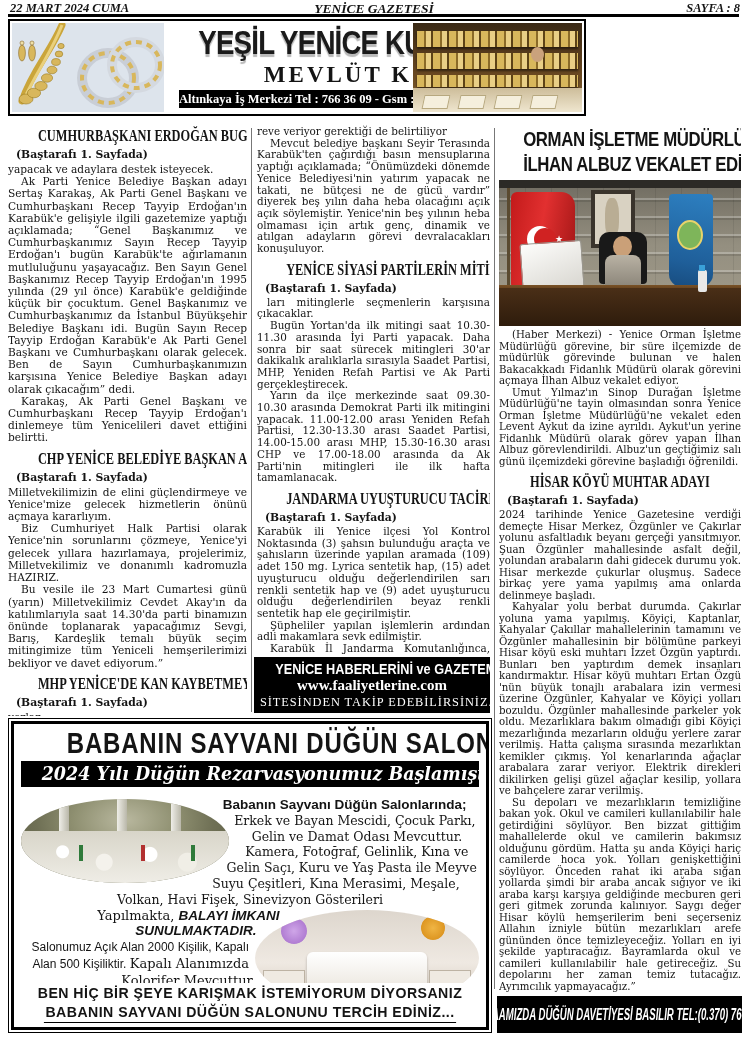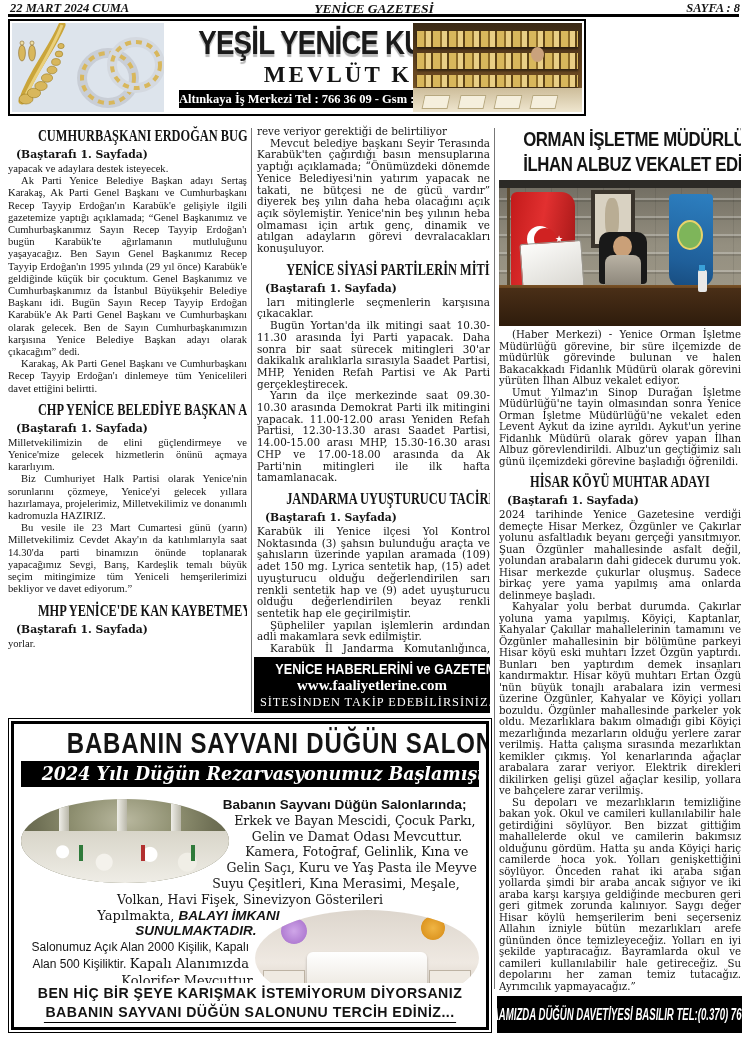--- a/index.html
+++ b/index.html
@@ -31,21 +31,21 @@
   
   .vrule { position:absolute; width:1px; background:#777; }
   .col { position:absolute; top:124px; overflow:hidden; }
   #col1 { left:8px;  width:239px; height:592px; }
   #col2 { left:257px; width:233px; height:532px; }
   #col3 { left:499px; width:242px; height:870px; }
 
   .headline { text-align:center; white-space:nowrap; font-family:"Liberation Serif", serif; font-weight:700; font-size:16.5px; line-height:20px; margin:5px 0 2px; transform:scaleX(.75); transform-origin:50% 50%; }
   .dateline { font-weight:700; font-size:10.8px; line-height:13px; margin:1px 0 2px 8px; }
   .col p { margin:0; text-align:justify; text-indent:13px; }
-  #col1 p { font-size:10.6px; line-height:12.2px;font-family:Liberation Serif, serif; }
+  #col1 p { font-size:10.6px; line-height:12.2px; }
   #col2 p { font-size:10.4px; line-height:11.7px; }
   #col3 p { font-size:10.2px; line-height:11.5px; }
   p.flush { text-indent:0; }
 
   .headline-sans { text-align:center; white-space:nowrap; font-family:"Liberation Sans", sans-serif; font-weight:700; font-size:21px; line-height:25px; transform:scaleX(.8); transform-origin:50% 50%; letter-spacing:-.5px; }
 
   
   .photo-office { position:relative; width:242px; height:146px; margin:4px 0 3px; background:#8d897c; overflow:hidden;
     background-image:repeating-linear-gradient(180deg, rgba(255,255,255,.25) 0 2px, rgba(0,0,0,.12) 2px 4px, transparent 4px 18px),
                      repeating-linear-gradient(90deg, rgba(0,0,0,.08) 0 1px, transparent 1px 26px),
@@ -230,21 +230,21 @@
       <div class="po-chair"></div>
       <div class="po-head"></div>
       <div class="po-body"></div>
       <div class="po-monitor"></div>
       <div class="po-flag-blue"></div>
       <div class="po-emblem"></div>
       <div class="po-desk-top"></div>
       <div class="po-desk"></div>
       <div class="po-spray"></div>
     </div>
-    <p>(Haber Merkezi) - Yenice Orman İşletme Müdürlüğü görevine, bir süre ilçemizde de müdürlük görevinde bulunan ve halen Bakacakkadı Fidanlık Müdürü olarak görevini yürüten İlhan Albuz vekalet ediyor.</p>
+    <p>(Haber Merkezi) - Yenice Orman İşletme Müdürlüğü görevine, bir süre ilçemizde de müdürlük görevinde bulunan ve halen Bakacakkadı Fidanlık Müdürü olarak görevini açmaya İlhan Albuz vekalet ediyor.</p>
     <p>Umut Yılmaz'ın Sinop Durağan İşletme Müdürlüğü'ne tayin olmasından sonra Yenice Orman İşletme Müdürlüğü'ne vekalet eden Levent Aykut da izine ayrıldı. Aykut'un yerine Fidanlık Müdürü olarak görev yapan İlhan Albuz görevlendirildi. Albuz'un geçtiğimiz salı günü ilçemizdeki görevine başladığı öğrenildi.</p>
     <div class="headline">HİSAR KÖYÜ MUHTAR ADAYI</div>
     <div class="dateline">(Baştarafı 1. Sayfada)</div>
     <p class="flush">2024 tarihinde Yenice Gazetesine verdiği demeçte Hisar Merkez, Özgünler ve Çakırlar yolunu asfaltladık beyanı gerçeği yansıtmıyor. Şuan Özgünler mahallesinde asfalt değil, yolundan arabaların dahi gidecek durumu yok. Hisar merkezde çukurlar oluşmuş. Sadece birkaç yere yama yapılmış ama onlarda delinmeye başladı.</p>
     <p>Kahyalar yolu berbat durumda. Çakırlar yoluna yama yapılmış. Köyiçi, Kaptanlar, Kahyalar Çakıllar mahallelerinin tamamını ve Özgünler mahallesinin bir bölümüne parkeyi Hisar köyü eski muhtarı İzzet Özgün yaptırdı. Bunları ben yaptırdım demek insanları kandırmaktır. Hisar köyü muhtarı Ertan Özgü 'nün büyük tonajlı arabalara izin vermesi üzerine Özgünler, Kahyalar ve Köyiçi yolları bozuldu. Özgünler mahallesinde parkeler yok oldu. Mezarlıklara bakım olmadığı gibi Köyiçi mezarlığında mezarların olduğu yerlere zarar verilmiş. Hatta çalışma sırasında mezarlıktan kemikler çıkmış. Yol kenarlarında ağaçlar arabalara zarar veriyor. Elektrik direkleri dikilirken gelişi güzel ağaçlar kesilip, yollara ve bahçelere zarar verilmiş.</p>
     <p>Su depoları ve mezarlıkların temizliğine bakan yok. Okul ve camileri kullanılabilir hale getirdiğini söylüyor. Ben bizzat gittiğim mahallelerde okul ve camilerin bakımsız olduğunu gördüm. Hatta şu anda Köyiçi hariç camilerde hoca yok. Yolları genişkettiğini söylüyor. Önceden rahat iki araba sığan yollarda şimdi bir araba ancak sığıyor ve iki araba karşı karşıya geldiğinde mecburen geri geri gitmek zorunda kalınıyor. Saygı değer Hisar köylü hemşerilerim beni seçerseniz Allahın izniyle bütün mezarlıkları arefe gününden önce temizleyeceğiz. Yolları en iyi şekilde yaptıracağız. Bayramlarda okul ve camileri kullanılabilir hale getireceğiz. Su depolarını her zaman temiz tutacağız. Ayrımcılık yapmayacağız.”</p>
   </div>
 
   <div class="matbaa">
     <span>MATBAAMIZDA DÜĞÜN DAVETİYESİ BASILIR TEL:(0.370) 766 12 02</span>

